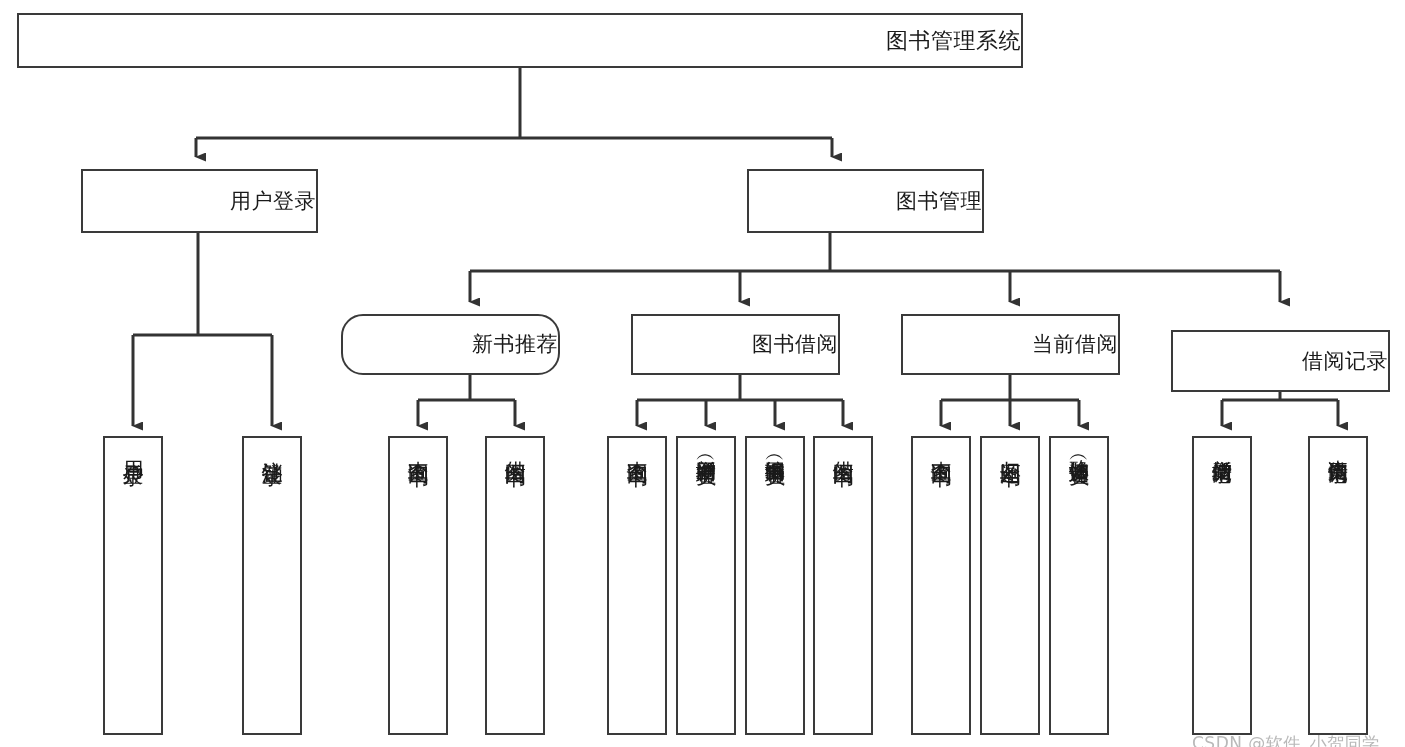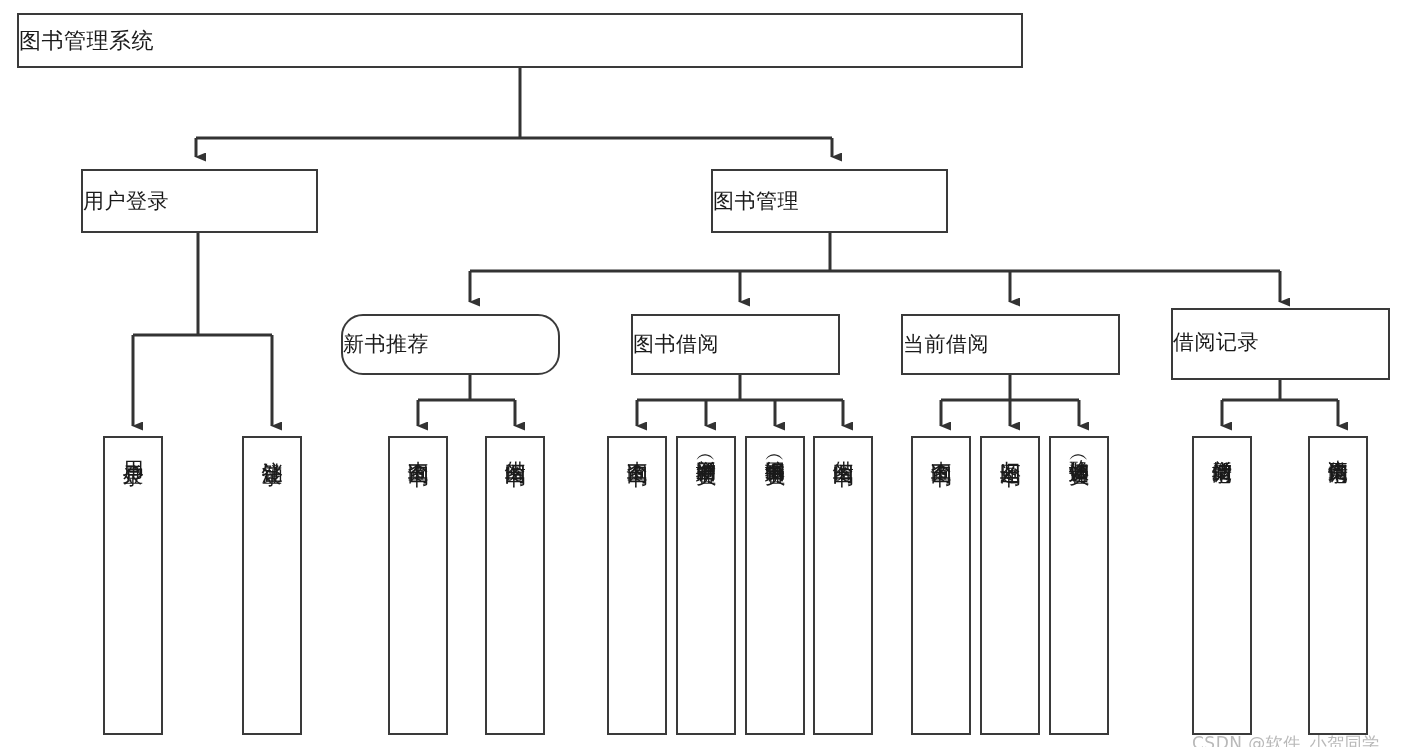--- a/index.html
+++ b/index.html
@@ -26,21 +26,21 @@
     height: 747px;
     pointer-events: none;
   }
   .node {
     position: absolute;
     box-sizing: border-box;
     background: #ffffff;
     border: 2px solid #3a3a3a;
     display: flex;
     align-items: center;
-    justify-content: flex-start;
+    justify-content: flex-end;
     color: #1a1a1a;
   }
   .node-label {
     display: block;
     text-align: center;
     line-height: 1.18;
     color: #1a1a1a;
   }
   
   .node.horiz .node-label {
@@ -133,34 +133,34 @@
     </g>
   </svg>
 
   <div class="node horiz root" style="left:17px; top:13px; width:1006px; height:55px;">
     <span class="node-label">图书管理系统</span>
   </div>
 
   <div class="node horiz" style="left:81px; top:169px; width:237px; height:64px;">
     <span class="node-label">用户登录</span>
   </div>
-  <div class="node horiz" style="left:711px; top:169px; width:237px; height:64px;">
+  <div class="node horiz" style="left:747px; top:169px; width:237px; height:64px;">
     <span class="node-label">图书管理</span>
   </div>
 
   <div class="node horiz" style="left:341px; top:314px; width:219px; height:61px;border-radius:22px;">
     <span class="node-label">新书推荐</span>
   </div>
   <div class="node horiz" style="left:631px; top:314px; width:209px; height:61px;">
     <span class="node-label">图书借阅</span>
   </div>
   <div class="node horiz" style="left:901px; top:314px; width:219px; height:61px;">
     <span class="node-label">当前借阅</span>
   </div>
-  <div class="node horiz" style="left:1171px; top:308px; width:219px; height:72px;font-family:Liberation Mono, monospace;">
+  <div class="node horiz" style="left:1171px; top:330px; width:219px; height:62px;">
     <span class="node-label">借阅记录</span>
   </div>
 
   <div class="node vert" style="left:103px; top:436px; width:60px; height:299px;">
     <span class="node-label">用户登录</span>
   </div>
   <div class="node vert" style="left:242px; top:436px; width:60px; height:299px;">
     <span class="node-label">注销登录</span>
   </div>
 

